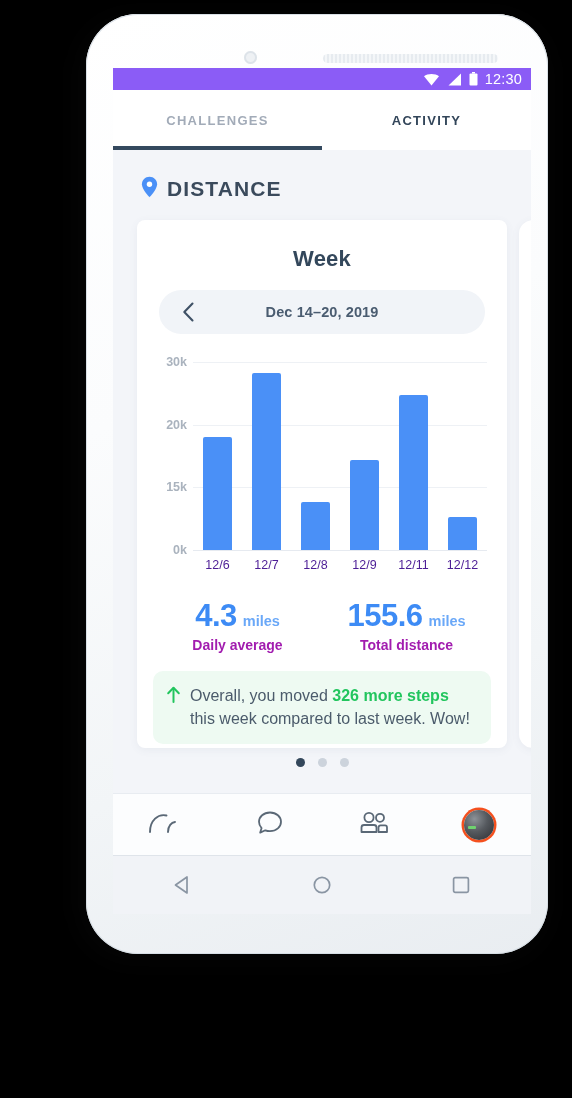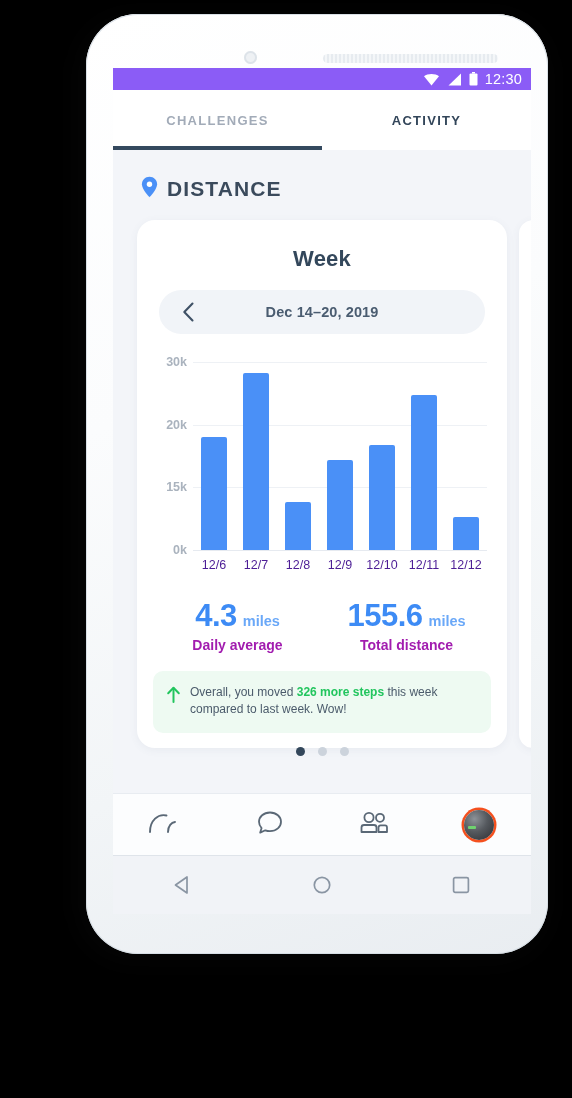--- a/index.html
+++ b/index.html
@@ -127,21 +127,21 @@
     position: relative;
     margin-top: 18px;
     padding-left: 24px;
     height: 538px;
   }
   #card {
     position: absolute;
     left: 24px; top: 0;
     width: 370px; height: 528px;
     background: #ffffff;
-    border-radius: 18px;
+    border-radius: 8px;
     box-shadow: 0 2px 8px rgba(90,105,130,.07);
   }
   #card-next {
     position: absolute;
     left: 406px; top: 0;
     width: 46px; height: 528px;
     background: #ffffff;
     border-radius: 14px;
     box-shadow: 0 2px 8px rgba(90,105,130,.07);
     overflow: hidden;
@@ -276,21 +276,21 @@
   #insight {
     margin: 18px 16px 0 16px;
     background: #eefaf2;
     border-radius: 10px;
     padding: 13px 14px 14px 13px;
     display: flex;
     gap: 9px;
   }
   #insight-arrow-icon { flex: none; margin-top: 2px; }
   #insight-text {
-    font-size: 12px;
+    font-size: 16px;
     line-height: 1.45;
     color: #4b5b6b;
   }
   #insight-text .hl {
     color: #22c55e;
     font-weight: bold;
   }
 
   
   #pager {
@@ -447,24 +447,20 @@
               </div>
               <div class="bar-slot">
                 <div class="bar" style="height: 25.6667%; background: rgb(74, 144, 247);"></div>
                 <span class="xtick">12/8</span>
               </div>
               <div class="bar-slot">
                 <div class="bar" style="height: 47.6667%; background: rgb(74, 144, 247);"></div>
                 <span class="xtick">12/9</span>
               </div>
               <div class="bar-slot">
-                <div class="bar" style="height: 56%; background: rgb(74, 144, 247);"></div>
-                <span class="xtick">12/10</span>
-              </div>
-              <div class="bar-slot">
                 <div class="bar" style="height: 82.3333%; background: rgb(74, 144, 247);"></div>
                 <span class="xtick">12/11</span>
               </div>
               <div class="bar-slot">
                 <div class="bar" style="height: 17.3333%; background: rgb(74, 144, 247);"></div>
                 <span class="xtick">12/12</span>
               </div>
             </div>
         </div>
       </div>

